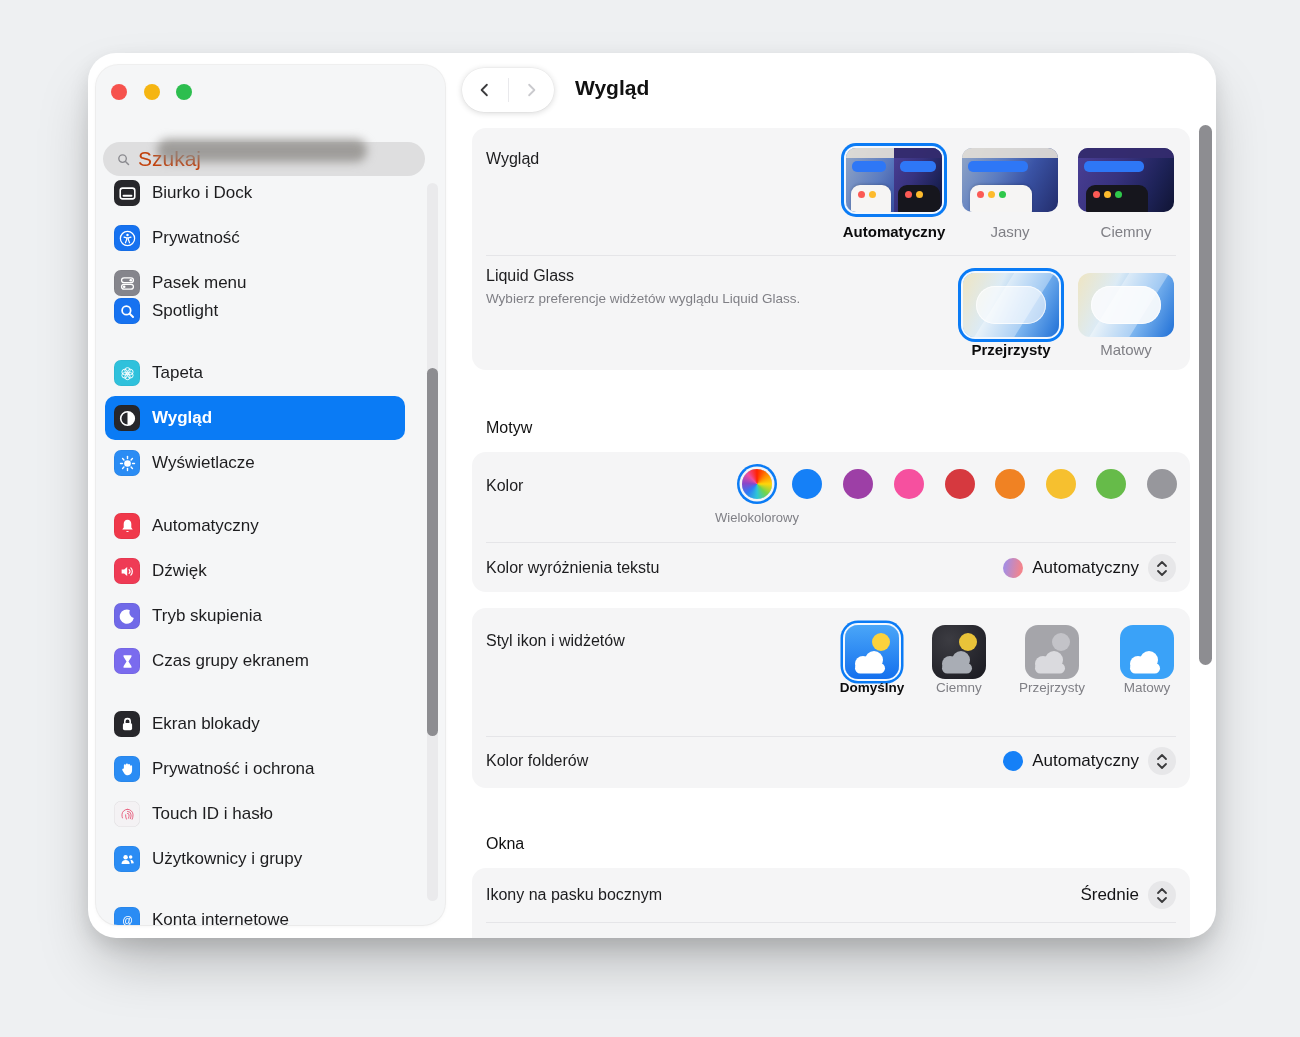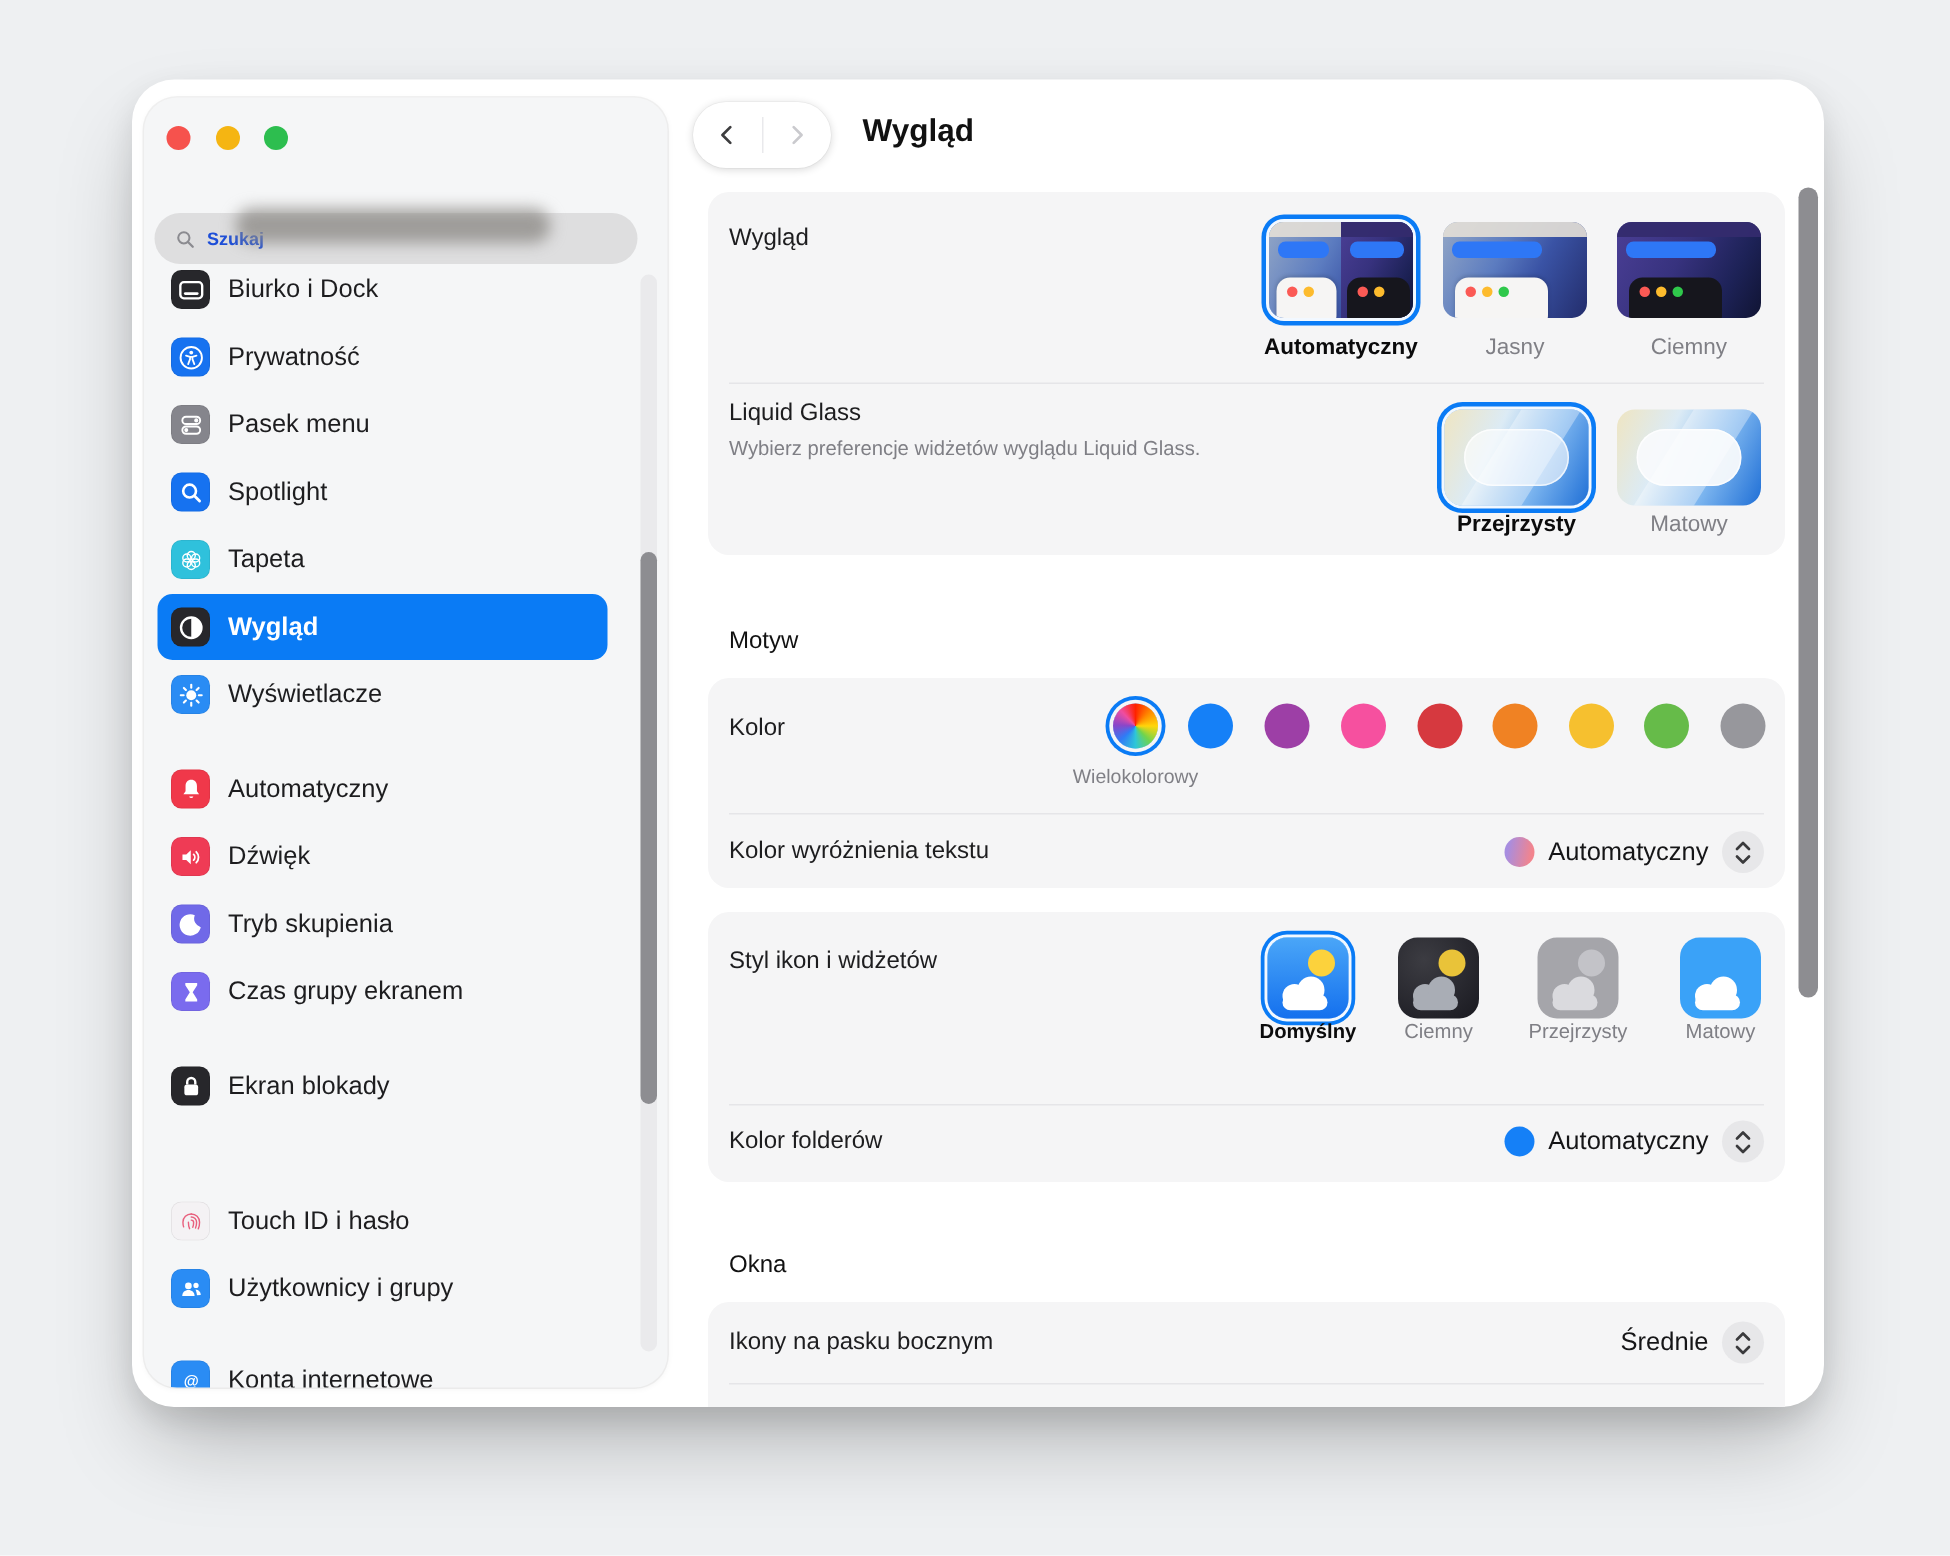--- a/index.html
+++ b/index.html
@@ -12,21 +12,21 @@
 
   
   .sidebar{position:absolute;left:8px;top:12px;width:349px;height:860px;background:#f5f6f7;border-radius:22px;
            box-shadow:0 0 0 1px rgba(0,0,0,.05),0 1px 4px rgba(0,0,0,.05);overflow:hidden;}
   .tl{position:absolute;width:16px;height:16px;border-radius:50%;top:19px;}
   .tl.red{left:15px;background:#f6524d;}
   .tl.yellow{left:48px;background:#f5b512;}
   .tl.green{left:80px;background:#2dbe4f;}
   .search{position:absolute;left:7px;top:77px;width:322px;height:34px;border-radius:17px;background:#dededf;
           display:flex;align-items:center;padding-left:13px;box-sizing:border-box;}
-  .search .ph{color:#1d4ed8;font-size:12px;margin-left:7px;font-weight:bold;}
+  .search .ph{color:#c2410c;font-size:21px;margin-left:7px;}
   .redact{position:absolute;left:61px;top:74px;width:210px;height:23px;border-radius:12px;background:rgba(143,140,136,.8);
           filter:blur(5px);}
   .srow{position:absolute;left:9px;width:300px;height:44px;border-radius:10px;display:flex;align-items:center;
         padding-left:9px;box-sizing:border-box;}
   .srow .slabel{margin-left:12px;font-size:17px;color:var(--dark-text);white-space:nowrap;}
   .srow.selected{background:var(--accent);}
   .srow.selected .slabel{color:#fff;font-weight:700;}
   .appicon{width:26px;height:26px;border-radius:7px;display:flex;align-items:center;justify-content:center;flex:0 0 26px;
            box-shadow:inset 0 0 0 .5px rgba(0,0,0,.08);}
   .appicon svg{width:19px;height:19px;display:block;}
@@ -140,21 +140,21 @@
       <span class="appicon" style="background: rgb(133, 133, 140);">
           <svg viewBox="0 0 24 24">
             <rect x="4.5" y="4.8" width="15" height="6.2" rx="3.1" fill="none" stroke="#fff" stroke-width="1.6"></rect>
             <circle cx="16.2" cy="7.9" r="1.7" fill="#fff"></circle>
             <rect x="4.5" y="13" width="15" height="6.2" rx="3.1" fill="none" stroke="#fff" stroke-width="1.6"></rect>
             <circle cx="7.8" cy="16.1" r="1.7" fill="#fff"></circle>
           </svg>
         </span>
       <span class="slabel">Pasek menu</span>
     </div>
-    <div class="srow" style="top:241px">
+    <div class="srow" style="top:224px">
       <span class="appicon" style="background: rgb(22, 114, 240);">
           <svg viewBox="0 0 24 24">
             <circle cx="10.6" cy="10.6" r="5.4" fill="none" stroke="#fff" stroke-width="2.2"></circle>
             <path d="M14.8 14.8 L19 19" stroke="#fff" stroke-width="2.4" stroke-linecap="round"></path>
           </svg>
         </span>
       <span class="slabel">Spotlight</span>
     </div>
     <div class="srow" style="top:286px">
       <span class="appicon" style="background: rgb(47, 193, 220);">
@@ -236,20 +236,28 @@
       <span class="slabel">Czas grupy ekranem</span>
     </div>
     <div class="srow" style="top:637px">
       <span class="appicon" style="background: rgb(39, 39, 43);">
           <svg viewBox="0 0 24 24">
             <rect x="6.2" y="10.2" width="11.6" height="9" rx="2.2" fill="#fff"></rect>
             <path d="M8.6 10.2 V8 a3.4 3.4 0 0 1 6.8 0 V10.2" fill="none" stroke="#fff" stroke-width="2"></path>
           </svg>
         </span>
       <span class="slabel">Ekran blokady</span>
+    </div>
+    <div class="srow" style="top:682px">
+      <span class="appicon" style="background: rgb(42, 140, 244);">
+          <svg viewBox="0 0 24 24">
+            <path d="M7.4 12.6 V6.8 a1.3 1.3 0 0 1 2.6 0 V5.6 a1.3 1.3 0 0 1 2.6 0 V6.4 a1.3 1.3 0 0 1 2.6 0 V8 a1.3 1.3 0 0 1 2.6 0 v5.4 c0 3.4 -2.3 5.8 -5.2 5.8 c-2.4 0 -3.9 -1 -5.2 -3.2 l-1.9 -3.2 a1.35 1.35 0 0 1 2.3 -1.4 Z" fill="#fff"></path>
+          </svg>
+        </span>
+      <span class="slabel">Prywatność i ochrona</span>
     </div>
     <div class="srow" style="top:727px">
       <span class="appicon" style="background: rgb(244, 242, 244);">
           <svg viewBox="0 0 24 24">
             <g fill="none" stroke="#e8607e" stroke-width="1.2" stroke-linecap="round">
               <path d="M12 5.4 a7 7 0 0 1 7 7 c0 2.2 -.4 4 -1.1 5.6"></path>
               <path d="M12 8 a4.5 4.5 0 0 1 4.5 4.5 c0 1.8 -.3 3.4 -.9 4.8"></path>
               <path d="M12 10.6 a2 2 0 0 1 2 2 c0 1.5 -.2 2.9 -.7 4.1"></path>
               <path d="M12 5.4 a7 7 0 0 0 -7 7 c0 1.4 .2 2.7 .6 3.9"></path>
               <path d="M9.6 12.4 c0 2 .3 3.8 1 5.4"></path>

